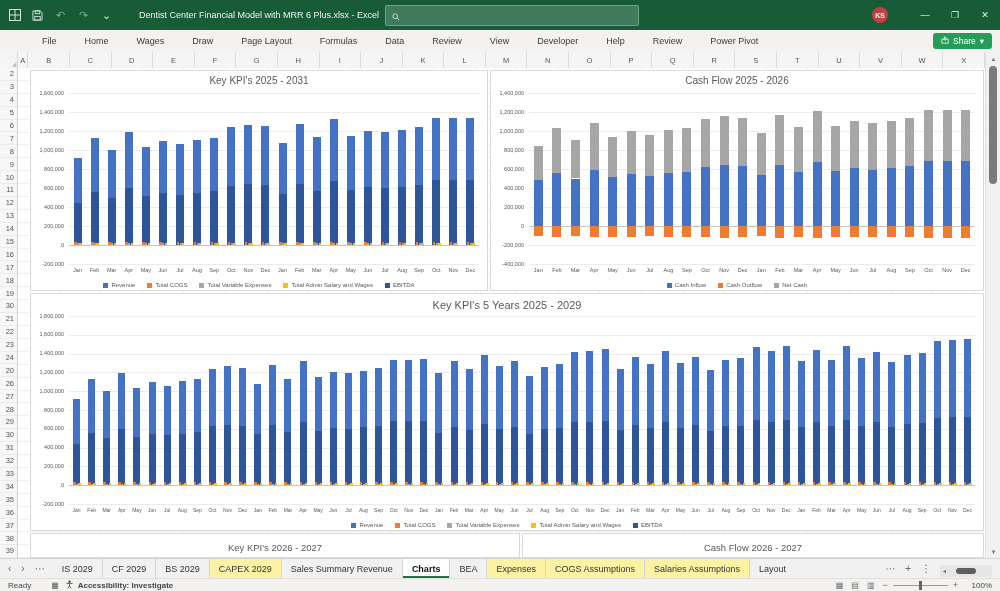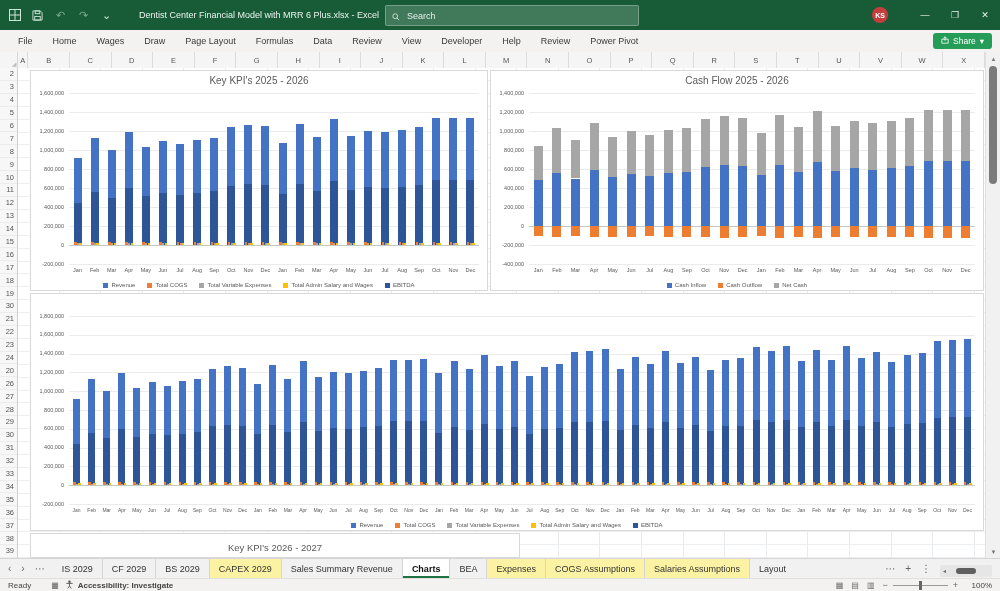--- a/index.html
+++ b/index.html
@@ -23,21 +23,21 @@
   .searchbox input::placeholder{color:#e2efe8;}
   .tb-right{position:absolute;right:0;top:0;height:30px;display:flex;align-items:center;}
   .avatar{width:16px;height:16px;border-radius:50%;background:#C43E3E;color:#fff;
           font-size:7px;font-weight:bold;display:flex;align-items:center;justify-content:center;
           margin-right:22px;}
   .winbtn{width:30px;height:30px;display:flex;align-items:center;justify-content:center;
           font-size:9px;color:#e8f1ec;}
   
   .ribbon{position:absolute;left:0;top:30px;width:1000px;height:22px;background:#F3F2F1;
           border-bottom:1px solid #D8D6D4;display:flex;align-items:center;}
-  .rtabs{display:flex;align-items:center;padding-left:8px;gap:0;}
+  .rtabs{display:flex;align-items:center;padding-left:8px;gap:8px;margin-left:24px;}
   .rtab{font-size:9px;color:#3b3a39;padding:0 10px;line-height:22px;white-space:nowrap;}
   .share{position:absolute;right:8px;top:3px;height:16px;background:#259D58;color:#fff;
          border-radius:3px;font-size:8.5px;display:flex;align-items:center;gap:4px;
          padding:0 8px;}
   
   .colheads{position:absolute;left:0;top:52px;width:985px;height:16px;background:#F5F5F5;
             border-bottom:1px solid #CFCFCF;display:flex;}
   .corner{width:18px;height:16px;border-right:1px solid #D8D8D8;position:relative;}
   .corner span{position:absolute;right:1px;bottom:1px;font-size:6px;color:#BDBDBD;}
   .colh{height:16px;border-right:1px solid #DCDCDC;font-size:7.5px;color:#555;
@@ -137,21 +137,20 @@
     <span class="tb-ic">⌄</span>
   </div>
   <span class="tb-title">Dentist Center Financial Model with MRR 6 Plus.xlsx  -  Excel</span>
   <div class="searchbox">
     <span>
       <svg width="8" height="8" viewBox="0 0 10 10">
           <circle cx="4" cy="4" r="3" fill="none" stroke="#E2EFE8"></circle>
           <line x1="6.2" y1="6.2" x2="9" y2="9" stroke="#E2EFE8"></line>
         </svg>
     </span>
-    <input readonly="" placeholder="Search" style="">
   </div>
   <div class="tb-right">
     <span class="avatar">KS</span>
     <span class="winbtn">—</span>
     <span class="winbtn">❐</span>
     <span class="winbtn">✕</span>
   </div>
 </div>
 
 <div class="ribbon">
@@ -249,21 +248,21 @@
     <div class="rown">34</div>
     <div class="rown">35</div>
     <div class="rown">36</div>
     <div class="rown">37</div>
     <div class="rown">38</div>
     <div class="rown">39</div>
   </div>
 
 <div class="canvas">
   <div class="chart ch0">
-      <div class="ch-title">Key KPI's 2025 - 2026</div>
+      <div class="ch-title">Key KPI's 2025 - 2031</div>
       <div class="ch-grid" style="left: 38px; width: 410px; top: 22px;"></div>
       <div class="ch-ytick" style="top: 18.5px; width: 33px;">1,600,000</div>
       <div class="ch-grid" style="left: 38px; width: 410px; top: 41px;"></div>
       <div class="ch-ytick" style="top: 37.5px; width: 33px;">1,400,000</div>
       <div class="ch-grid" style="left: 38px; width: 410px; top: 60px;"></div>
       <div class="ch-ytick" style="top: 56.5px; width: 33px;">1,200,000</div>
       <div class="ch-grid" style="left: 38px; width: 410px; top: 79px;"></div>
       <div class="ch-ytick" style="top: 75.5px; width: 33px;">1,000,000</div>
       <div class="ch-grid" style="left: 38px; width: 410px; top: 98px;"></div>
       <div class="ch-ytick" style="top: 94.5px; width: 33px;">800,000</div>
@@ -571,20 +570,21 @@
           <div class="ch-leg-swatch" style="background: rgb(237, 125, 49);"></div>
           <div class="ch-leg-label">Cash Outflow</div>
         </div>
         <div class="ch-leg-item">
           <div class="ch-leg-swatch" style="background: rgb(166, 166, 166);"></div>
           <div class="ch-leg-label">Net Cash</div>
         </div>
       </div>
     </div>
   <div class="chart ch2">
+      <div class="ch-title">Key KPI's 5 Years 2025 - 2029</div>
       <div class="ch-grid" style="left: 38px; width: 906px; top: 22px;"></div>
       <div class="ch-ytick" style="top: 18.5px; width: 33px;">1,800,000</div>
       <div class="ch-grid" style="left: 38px; width: 906px; top: 40.8px;"></div>
       <div class="ch-ytick" style="top: 37.3px; width: 33px;">1,600,000</div>
       <div class="ch-grid" style="left: 38px; width: 906px; top: 59.6px;"></div>
       <div class="ch-ytick" style="top: 56.1px; width: 33px;">1,400,000</div>
       <div class="ch-grid" style="left: 38px; width: 906px; top: 78.4px;"></div>
       <div class="ch-ytick" style="top: 74.9px; width: 33px;">1,200,000</div>
       <div class="ch-grid" style="left: 38px; width: 906px; top: 97.2px;"></div>
       <div class="ch-ytick" style="top: 93.7px; width: 33px;">1,000,000</div>
@@ -979,20 +979,23 @@
         </div>
         <div class="ch-leg-item">
           <div class="ch-leg-swatch" style="background: rgb(46, 85, 151);"></div>
           <div class="ch-leg-label">EBITDA</div>
         </div>
       </div>
     </div>
   <div class="chart ch3 clipped">
       <div class="ch-title">Key KPI's 2026 - 2027</div>
     </div>
+  <div class="chart ch4 clipped">
+      <div class="ch-title">Cash Flow 2026 - 2027</div>
+    </div>
 </div>
 
 <div class="vscroll">
   <span class="vs-arrow" style="top:0;">▲</span>
   <span class="vs-thumb" style="top:14px;height:118px;"></span>
   <span class="vs-arrow" style="bottom:0;">▼</span>
 </div>
 
 <div class="tabbar">
   <div class="tnav">

